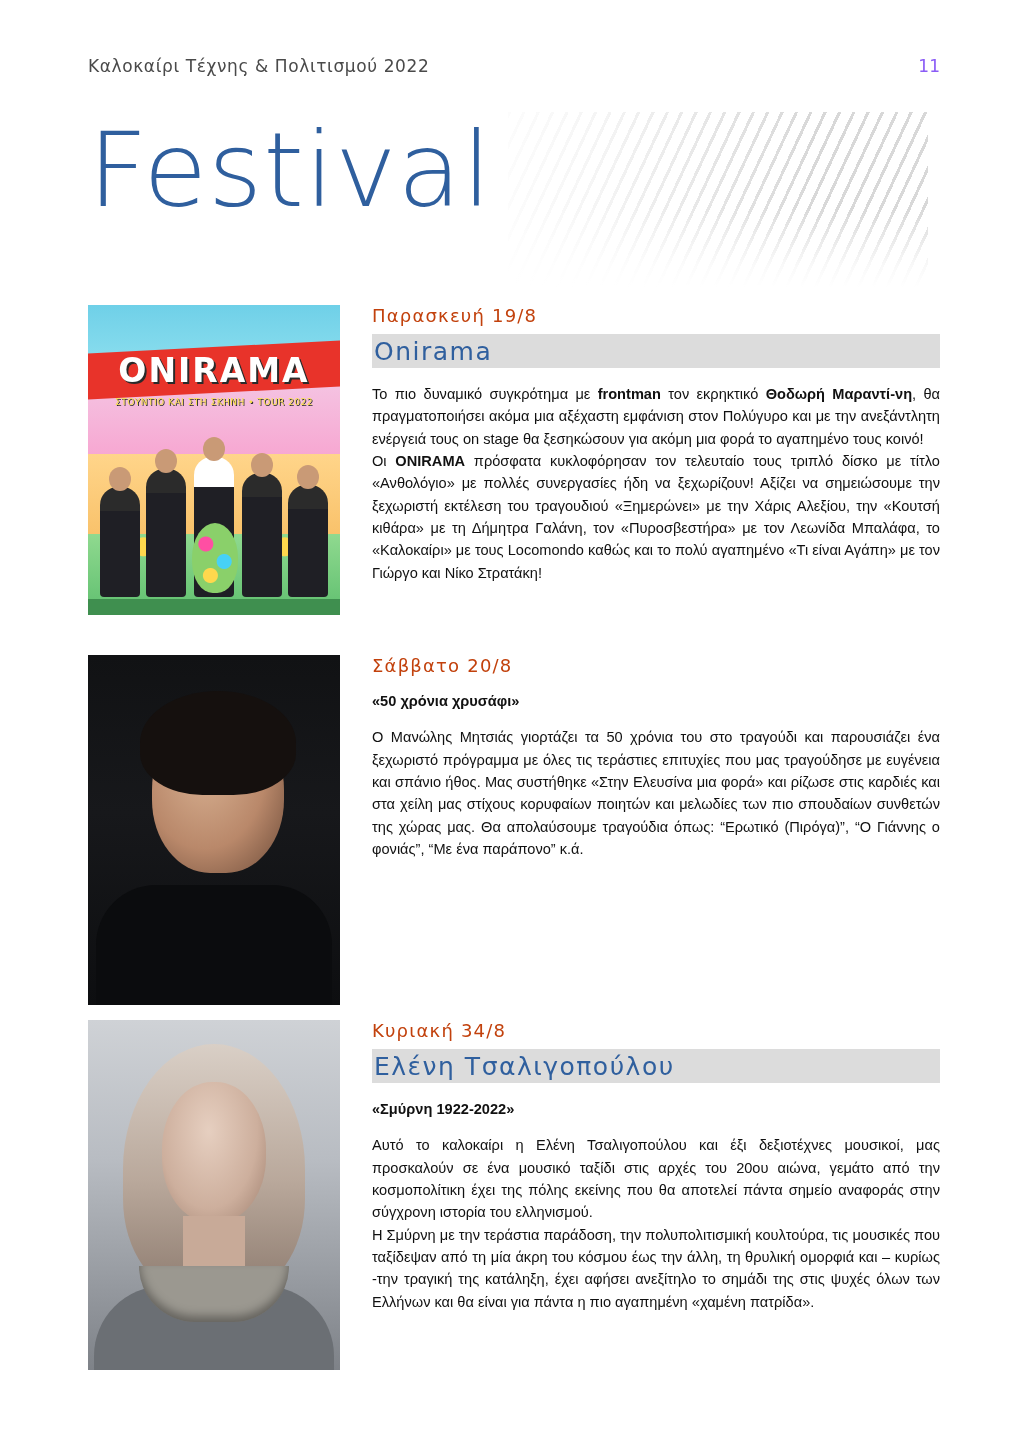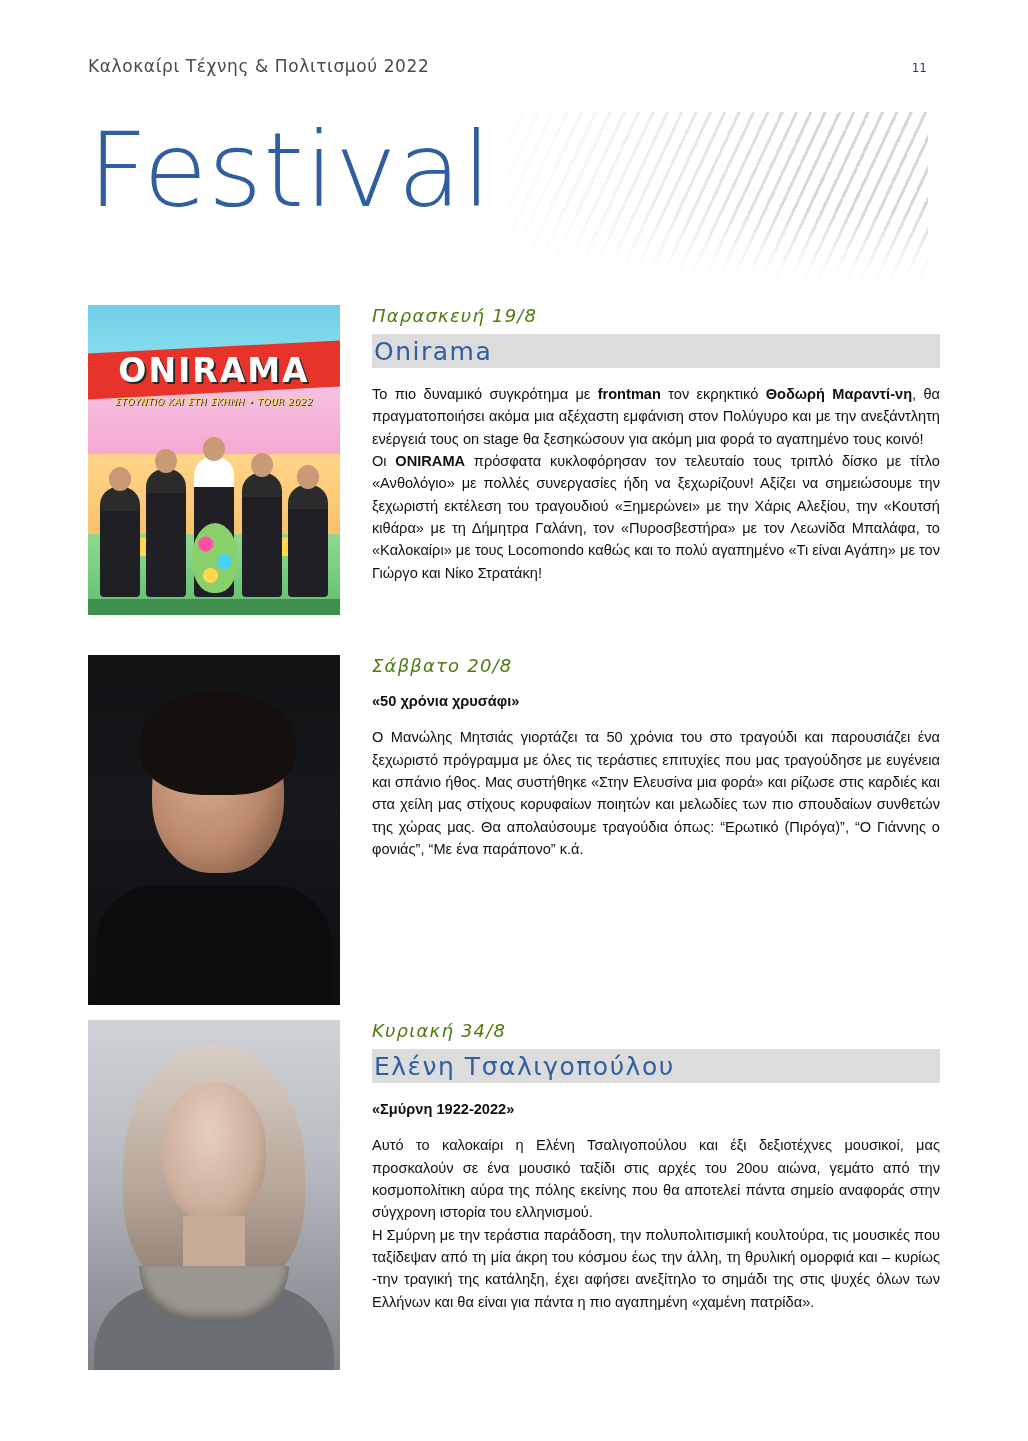--- a/index.html
+++ b/index.html
@@ -14,36 +14,36 @@
     font-family: "Liberation Sans", sans-serif;
     color: #1a1a1a;
     overflow: hidden;
   }
 
   
   .page-header {
     position: absolute;
     top: 56px;
     left: 88px;
-    right: 101px;
+    right: 88px;
     height: 28px;
     display: flex;
     justify-content: space-between;
     align-items: baseline;
   }
   .header-title {
     font-family: "DejaVu Sans", sans-serif;
     font-size: 17px;
     letter-spacing: 0.6px;
     color: #4a4a4a;
   }
   .header-page-number {
     font-family: "DejaVu Sans", sans-serif;
-    font-size: 12px;
-    color: #4c1d95;
+    font-size: 17px;
+    color: #8b5cf6;
   }
 
   
   .title-band {
     position: absolute;
     top: 112px;
     left: 0;
     width: 928px;
     height: 175px;
   }
@@ -104,23 +104,22 @@
   .entry-body {
     position: absolute;
     left: 284px;
     top: 0;
     width: 568px;
   }
   .entry-date {
     font-family: "DejaVu Sans", sans-serif;
     font-size: 18px;
     letter-spacing: 1.2px;
-    color: #4d7c0f;
+    color: #c2410c;
     margin-bottom: 8px;
-    font-style: italic;
   }
   .entry-name-bar {
     background: #dcdcdc;
     height: 34px;
     display: flex;
     align-items: center;
     padding-left: 2px;
     margin-bottom: 12px;
   }
   .entry-name {
@@ -177,21 +176,20 @@
   .poster-sub {
     position: absolute;
     left: 0; right: 0;
     top: 92px;
     text-align: center;
     font-family: "DejaVu Sans", sans-serif;
     font-size: 9px;
     letter-spacing: 0.5px;
     color: #f7e04a;
     text-shadow: 1px 1px 0 #2a2a2a;
-    font-style: italic;
   }
   .poster-figs {
     position: absolute;
     bottom: 18px;
     left: 0; right: 0;
     height: 170px;
   }
   .poster-fig {
     position: absolute;
     bottom: 0;
@@ -399,17 +397,17 @@
           <div class="pp2-body"></div>
           <div class="pp2-necklace"></div>
         </div>
       </div>
       <div class="entry-body">
         <div class="entry-date">Κυριακή 34/8</div>
         <div class="entry-name-bar">
           <div class="entry-name">Ελένη Τσαλιγοπούλου</div>
         </div>
         <p class="para"><span class="bold">«Σμύρνη 1922-2022»</span></p>
-        <p class="para spaced"><span>Αυτό το καλοκαίρι η Ελένη Τσαλιγοπούλου και έξι δεξιοτέχνες μουσικοί, μας προσκαλούν σε ένα μουσικό ταξίδι στις αρχές του 20ου αιώνα, γεμάτο από την κοσμοπολίτικη αύρα της πόλης εκείνης που θα αποτελεί πάντα σημείο αναφοράς στην σύγχρονη ιστορία του ελληνισμού.</span></p>
+        <p class="para spaced"><span>Αυτό το καλοκαίρι η Ελένη Τσαλιγοπούλου και έξι δεξιοτέχνες μουσικοί, μας προσκαλούν σε ένα μουσικό ταξίδι στις αρχές του 20ου αιώνα, γεμάτο από την κοσμοπολίτικη έχει της πόλης εκείνης που θα αποτελεί πάντα σημείο αναφοράς στην σύγχρονη ιστορία του ελληνισμού.</span></p>
         <p class="para"><span>Η Σμύρνη με την τεράστια παράδοση, την πολυπολιτισμική κουλτούρα, τις μουσικές που ταξίδεψαν από τη μία άκρη του κόσμου έως την άλλη, τη θρυλική ομορφιά και – κυρίως -την τραγική της κατάληξη, έχει αφήσει ανεξίτηλο το σημάδι της στις ψυχές όλων των Ελλήνων και θα είναι για πάντα η πιο αγαπημένη «χαμένη πατρίδα».</span></p>
       </div>
     </div>
   </div>
 
 </body></html>

